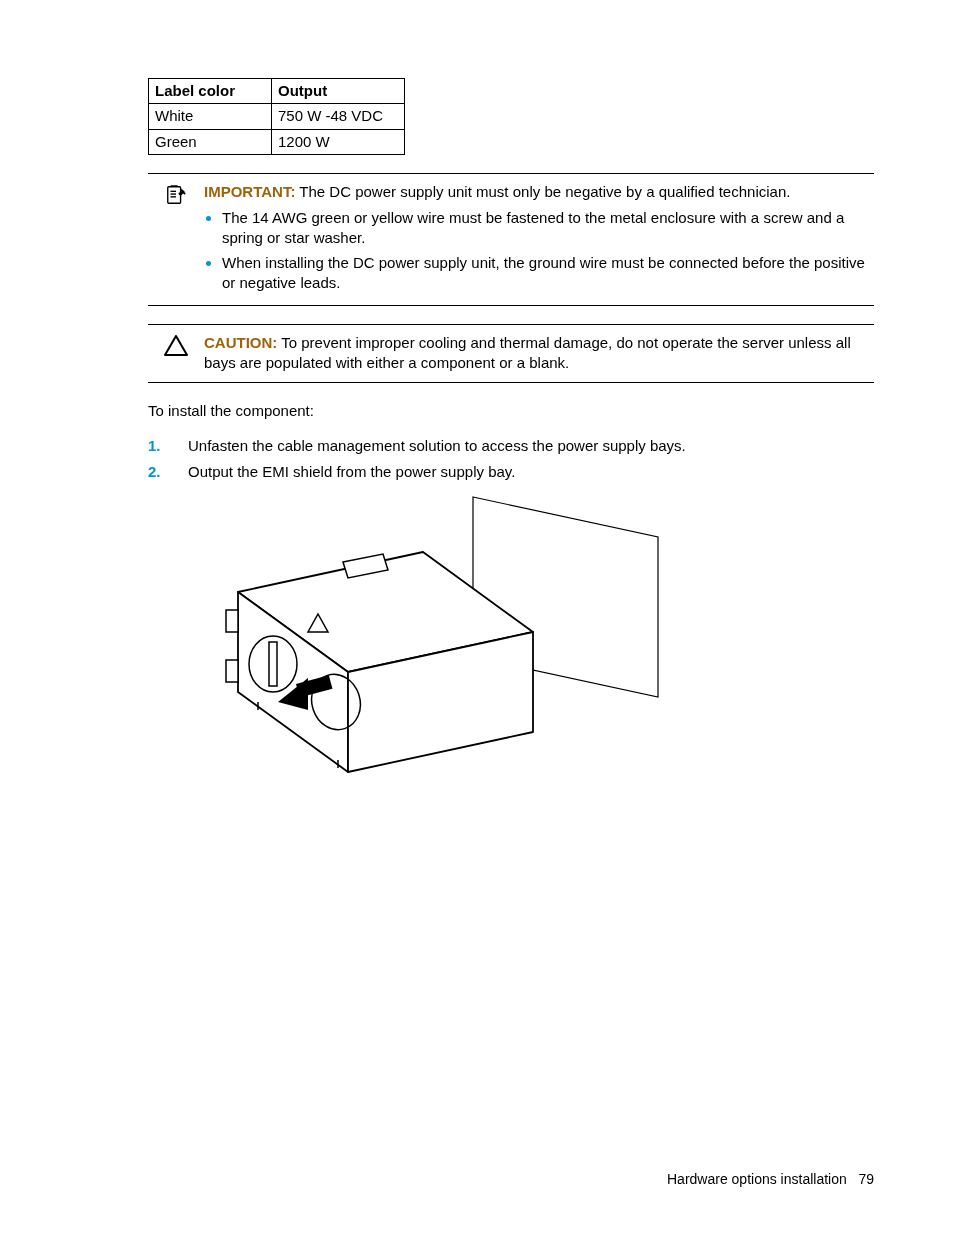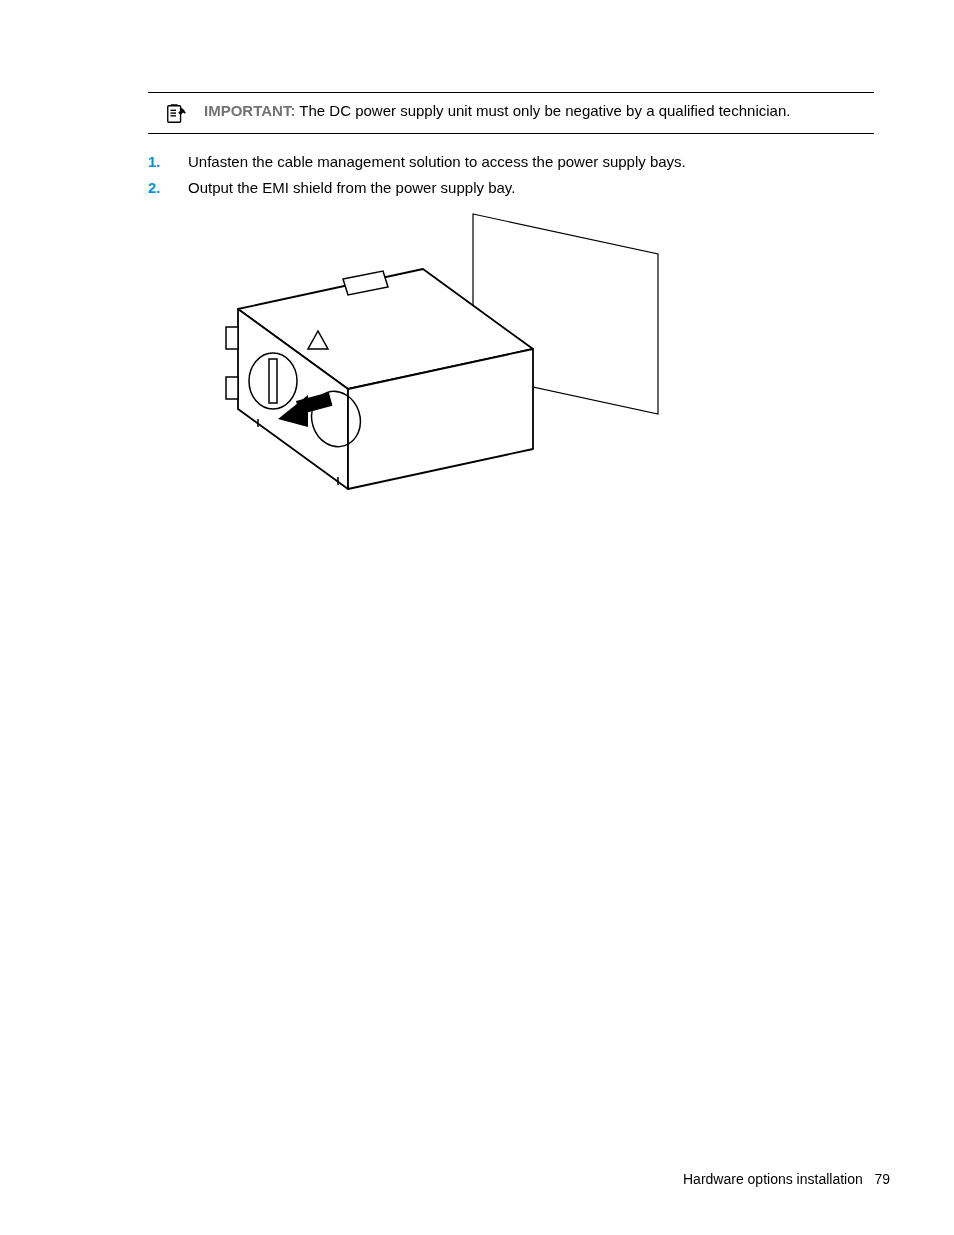--- a/index.html
+++ b/index.html
@@ -56,21 +56,21 @@
     margin: 6px 0 0 18px;
     padding: 0;
   }
   .callout ul li {
     margin-bottom: 4px;
   }
   .callout ul li::marker {
     color: #0096d6;
   }
 
-  .bold-blue { font-weight: bold; color: #737373; }
+  .bold-blue { font-weight: bold; color: #a16207; }
 
   .body-text { margin: 8px 0; }
 
   ol.steps {
     counter-reset: step;
     list-style: none;
     margin: 15px 0 0 0;
     padding: 0;
   }
   ol.steps li {
@@ -88,48 +88,81 @@
   }
 
   .figure {
     margin-top: 10px;
     margin-left: 40px;
   }
 
   .footer {
     position: absolute;
     bottom: 46px;
-    right: 64px;
+    right: 80px;
     font-size: 14px;
   }
 </style>
 </head>
 <body>
 
 <div class="page">
 
+  <table class="spec">
+    <thead>
+      <tr>
+        <th>Label color</th>
+        <th>Output</th>
+      </tr>
+    </thead>
+    <tbody>
+      <tr>
+        <td>White</td>
+        <td>750 W -48 VDC</td>
+      </tr>
+      <tr>
+        <td>Green</td>
+        <td>1200 W</td>
+      </tr>
+    </tbody>
+  </table>
 
   <div class="callout">
     <div class="icon-col">
       <svg width="22" height="22" viewBox="0 0 24 24" fill="none" stroke="#000" stroke-width="1.5">
         <rect x="3" y="3" width="14" height="18" rx="1" fill="#fff"></rect>
         <path d="M7 3v-1h6v1"></path>
         <path d="M17 6 L22 11" stroke-width="2"></path>
         <path d="M20.5 8.5 L17 12 L15.5 10.5 L19 7 Z" fill="#000"></path>
         <line x1="6" y1="8" x2="12" y2="8"></line>
         <line x1="6" y1="11" x2="12" y2="11"></line>
         <line x1="6" y1="14" x2="12" y2="14"></line>
       </svg>
     </div>
     <div class="content-col">
       <span class="bold-blue">IMPORTANT:</span><span> The DC power supply unit must only be negative by a qualified technician.</span>
-    </div>
-  </div>
-
-
+      <ul>
+        <li>The 14 AWG green or yellow wire must be fastened to the metal enclosure with a screw and a spring or star washer.</li>
+        <li>When installing the DC power supply unit, the ground wire must be connected before the positive or negative leads.</li>
+      </ul>
+    </div>
+  </div>
+
+  <div class="callout">
+    <div class="icon-col">
+      <svg width="24" height="22" viewBox="0 0 24 22">
+        <path d="M12 1 L23 20 L1 20 Z" fill="none" stroke="#000" stroke-width="2" stroke-linejoin="round"></path>
+      </svg>
+    </div>
+    <div class="content-col">
+      <span class="bold-blue">CAUTION:</span><span>   To prevent improper cooling and thermal damage, do not operate the server unless all bays are populated with either a component or a blank.</span>
+    </div>
+  </div>
+
+  <p class="body-text">To install the component:</p>
 
   <ol class="steps">
     <li>Unfasten the cable management solution to access the power supply bays.</li>
     <li>Output the EMI shield from the power supply bay.</li>
   </ol>
 
   <div class="figure">
     <svg width="490" height="310" viewBox="0 0 490 310">
 
       <g stroke="#000" stroke-width="1.2" fill="#fff">

